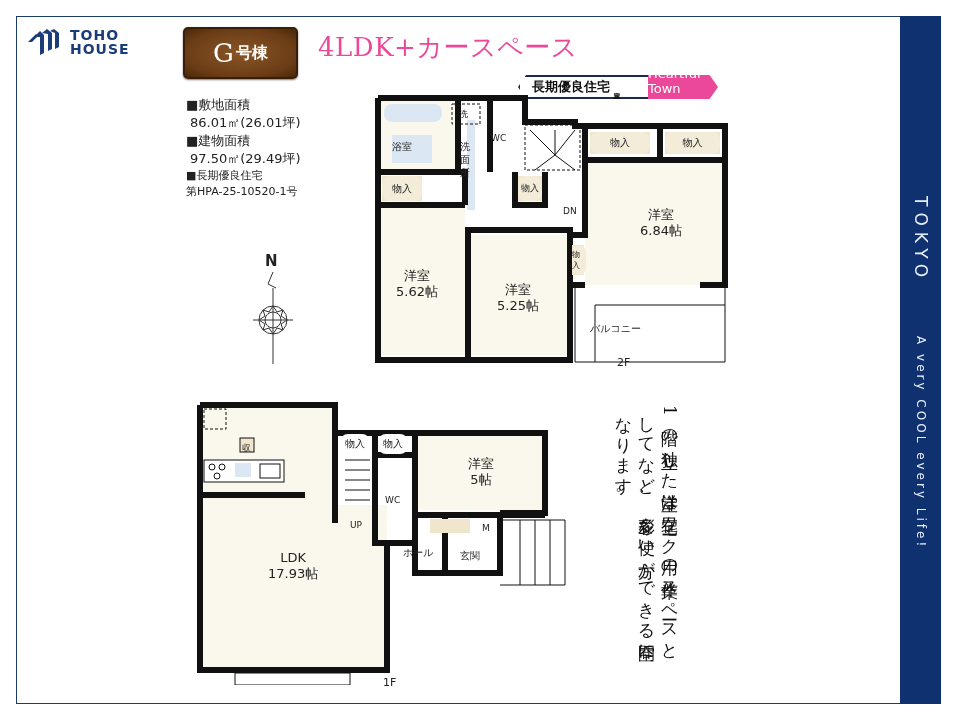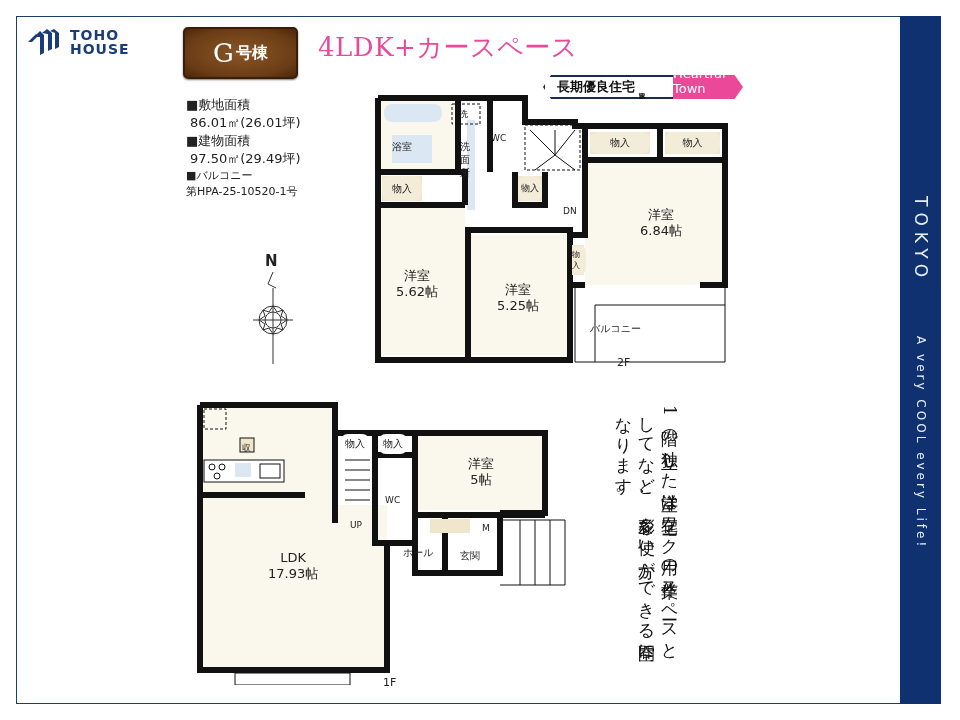--- a/index.html
+++ b/index.html
@@ -8,21 +8,21 @@
   .sidebar{position:absolute;left:900px;top:16px;width:41px;height:688px;background:#0f3170;}
   .sidebar .vt{position:absolute;left:0;width:41px;color:#e8eef8;writing-mode:vertical-rl;display:flex;align-items:center;justify-content:flex-start;}
   .sidebar .tokyo{top:180px;font-family:"DejaVu Sans",sans-serif;font-size:17px;letter-spacing:6px;}
   .sidebar .tag{top:320px;font-family:"DejaVu Sans",sans-serif;font-size:12px;letter-spacing:3px;}
   .logo{position:absolute;left:26px;top:28px;display:flex;align-items:center;gap:8px;}
   .logo-text{color:#1a3c78;font-family:"DejaVu Sans",sans-serif;font-weight:bold;font-size:14px;line-height:14px;letter-spacing:1px;}
   .badge{position:absolute;left:183px;top:27px;width:115px;height:52px;background:radial-gradient(ellipse at center,#8a5526 0%,#6b3d16 70%,#4a2709 100%);border:2px solid #3a1e07;border-radius:5px;box-sizing:border-box;color:#fff;display:flex;align-items:center;justify-content:center;box-shadow:0 1px 2px #777;}
   .badge .g{font-family:"DejaVu Serif",serif;font-size:26px;}
   .badge .gs{font-family:"DejaVu Sans",sans-serif;font-size:16px;margin-left:2px;font-weight:bold;}
   .layout-title{position:absolute;left:318px;top:30px;font-family:"DejaVu Serif","Liberation Serif",serif;font-size:26px;color:#ec4899;letter-spacing:0.5px;}
-  .cert{position:absolute;left:543px;top:75px;width:200px;height:24px;display:flex;}
+  .cert{position:absolute;left:518px;top:75px;width:200px;height:24px;display:flex;}
   .cert .l{flex:1;border:2px solid #1a2a55;border-right:none;background:#fff;font-family:"DejaVu Sans",sans-serif;font-weight:bold;font-size:13px;display:flex;align-items:center;padding-left:12px;clip-path:polygon(8px 0,100% 0,100% 100%,8px 100%,0 50%);color:#111;}
   .cert .r{width:70px;background:#ec4899;color:#fff;font-size:13px;display:flex;align-items:flex-end;justify-content:center;padding-bottom:3px;clip-path:polygon(0 0,88% 0,100% 50%,88% 100%,0 100%);box-sizing:border-box;}
   .specs{position:absolute;left:186px;top:96px;font-family:"DejaVu Sans",sans-serif;font-size:13px;line-height:18px;color:#222;}
   .specs .small{font-size:11px;line-height:16px;}
   .specs .v{padding-left:4px;}
   .compass{position:absolute;left:248px;top:252px;}
   .fp{position:absolute;}
   .room-label{position:absolute;text-align:center;font-size:13px;line-height:16px;color:#222;font-family:"DejaVu Sans",sans-serif;}
   .sm{font-size:10px;}
   .xs{font-size:9px;}
@@ -65,21 +65,21 @@
   <div class="r">
     <span>Heartful-Town</span>
   </div>
 </div>
 
 <div class="specs">
   <div>■敷地面積</div>
   <div class="v">86.01㎡(26.01坪)</div>
   <div>■建物面積</div>
   <div class="v">97.50㎡(29.49坪)</div>
-  <div class="small">■バルコニー</div>
+  <div class="small">■長期優良住宅</div>
   <div class="small">第HPA-25-10520-1号</div>
 </div>
 
 <div class="compass">
   <div style="position:absolute;left:17px;top:0;font-size:15px;font-weight:bold;">N</div>
   <svg width="50" height="110" viewBox="0 0 50 110" style="position:absolute;left:0;top:16px;">
     <g stroke="#333" fill="none" stroke-width="1">
       <path d="M25 4 L20 16 L28 20"></path>
       <line x1="25" y1="20" x2="25" y2="96"></line>
       <circle cx="25" cy="52" r="14"></circle>

